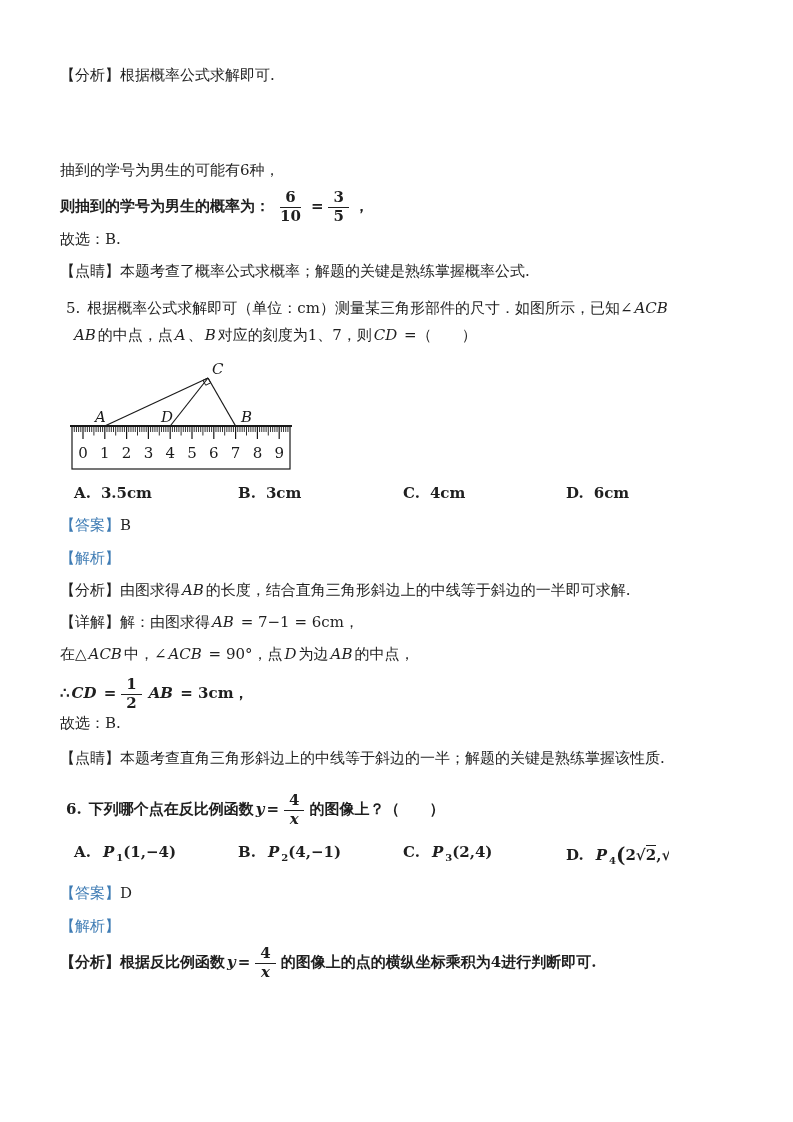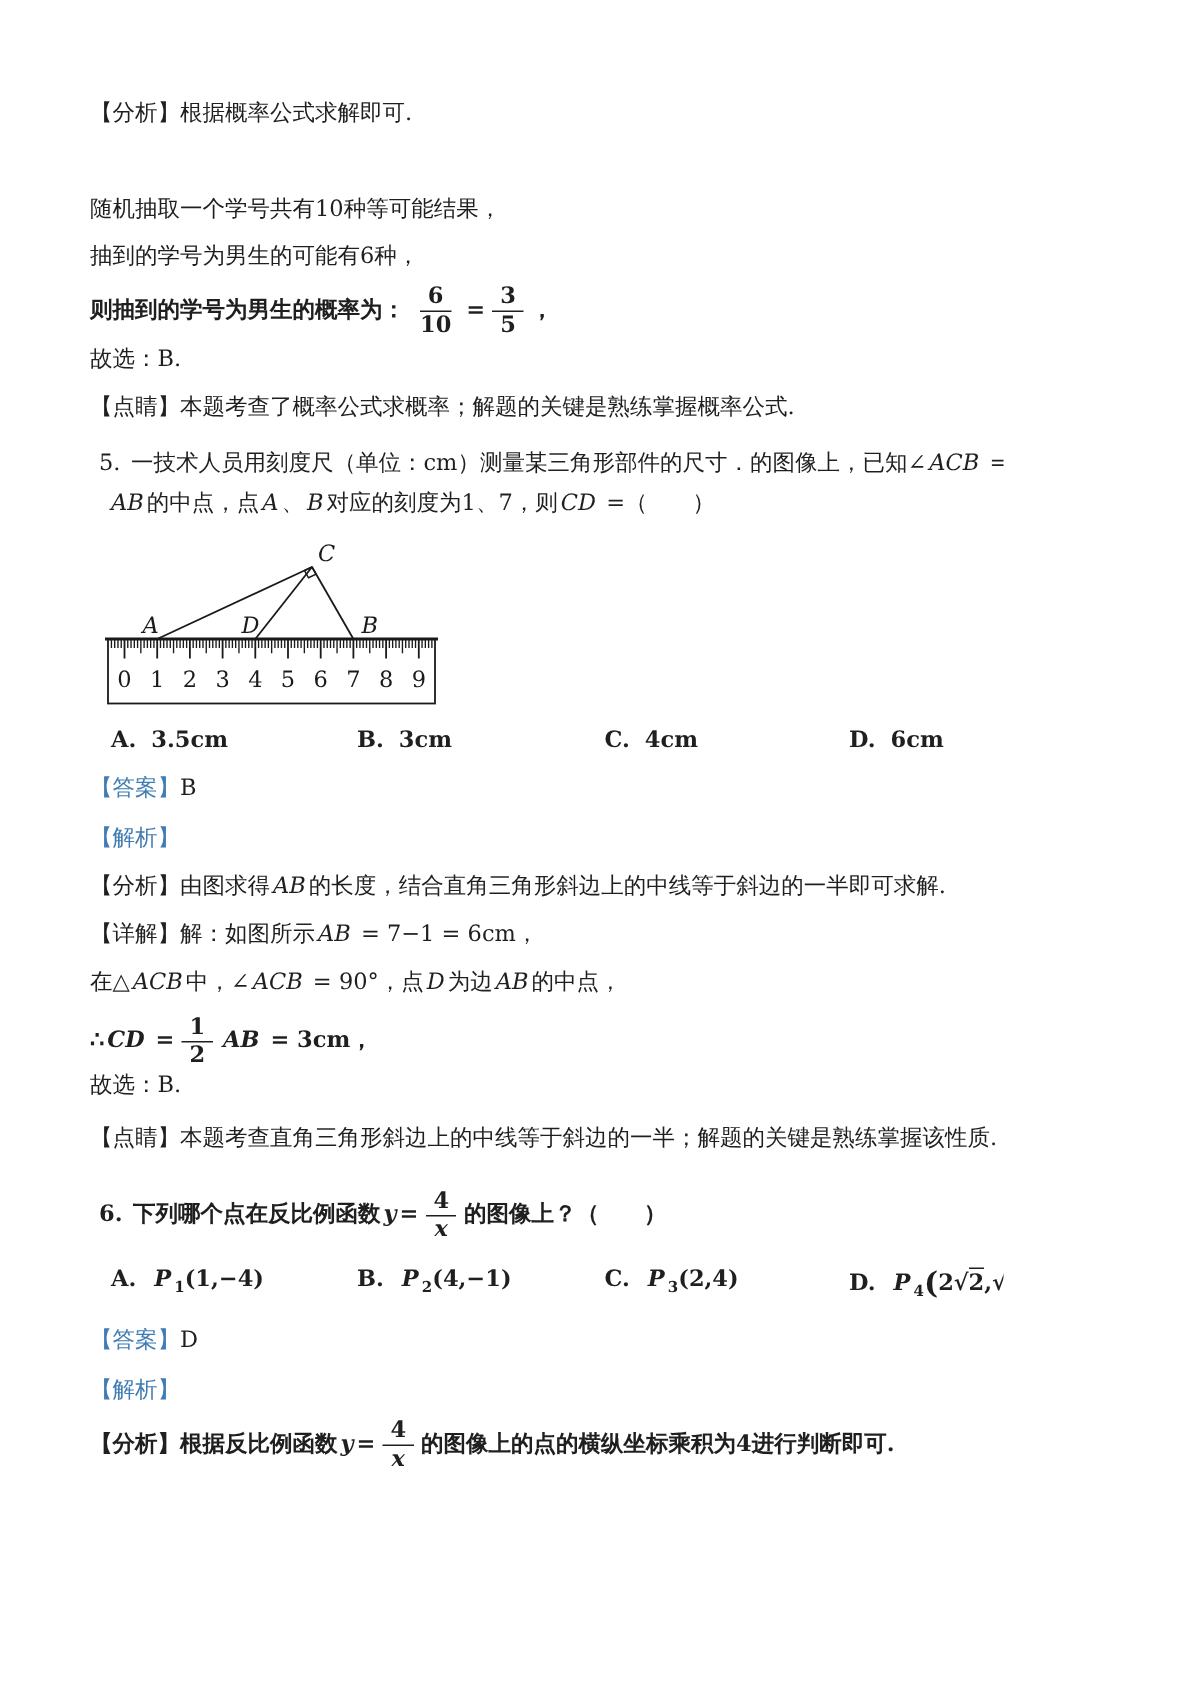--- a/index.html
+++ b/index.html
@@ -30,23 +30,20 @@
   svg text{user-select:none;}
 </style>
 </head>
 <body>
 
 <div class="page">
 
   <div class="line" style="top:66px">
     <span>【分析】</span><span>根据概率公式求解即可.</span>
   </div>
-  <div class="line" style="top:130px">
-    <span>随机抽取一个学号共有10种等可能结果，</span>
-  </div>
   <div class="line" style="top:161px">
     <span>抽到的学号为男生的可能有6种，</span>
   </div>
   <div class="line eqline" style="top:184px;height:46px">
     <span>则抽到的学号为男生的概率为：</span>
     <span class="frac">
       <span class="fnum">6</span>
       <span class="fden">10</span>
     </span>
     <span>=</span>
@@ -57,21 +54,21 @@
     <span>，</span>
   </div>
   <div class="line" style="top:230px">
     <span>故选：B.</span>
   </div>
   <div class="line" style="top:262px">
     <span>【点睛】本题考查了概率公式求概率；解题的关键是熟练掌握概率公式.</span>
   </div>
 
   <div class="line" style="top:299px;left:66px">
-    <span class="qnum">5.</span><span>一技术人员用刻度尺（单位：cm）测量某三角形部件的尺寸．的图像上，已知</span><span>∠</span><span class="m">ACB</span><span>&nbsp;=&nbsp;90°</span><span>，点</span><span class="m">D</span><span>为边</span>
+    <span class="qnum">5.</span><span>根据概率公式求解即可（单位：cm）测量某三角形部件的尺寸．如图所示，已知</span><span>∠</span><span class="m">ACB</span><span>&nbsp;=&nbsp;90°</span><span>，点</span><span class="m">D</span><span>为边</span>
   </div>
   <div class="line" style="top:326px;left:72px">
     <span class="m">AB</span><span>的中点，点</span><span class="m">A</span><span>、</span><span class="m">B</span><span>对应的刻度为1、7，则</span><span class="m">CD</span><span>&nbsp;=（　　）</span>
   </div>
 
   <svg id="fig" style="position:absolute;left:60px;top:356px" width="245" height="126" viewBox="60 356 245 126">
       <line x1="70" y1="426" x2="292" y2="426" stroke="#1a1a1a" stroke-width="2"></line>
       <rect x="72" y="426" width="218" height="43" fill="none" stroke="#1a1a1a" stroke-width="1.2"></rect>
       <line x1="74.28" y1="426" x2="74.28" y2="432" stroke="#1a1a1a" stroke-width="0.9"></line>
       <line x1="76.46" y1="426" x2="76.46" y2="432" stroke="#1a1a1a" stroke-width="0.9"></line>
@@ -203,21 +200,21 @@
     <span class="blue">【答案】</span><span>B</span>
   </div>
   <div class="line" style="top:549px">
     <span class="blue">【解析】</span>
   </div>
 
   <div class="line" style="top:581px">
     <span>【分析】由图求得</span><span class="m">AB</span><span>的长度，结合直角三角形斜边上的中线等于斜边的一半即可求解.</span>
   </div>
   <div class="line" style="top:613px">
-    <span>【详解】解：如图所示</span><span class="m">AB</span><span>&nbsp;=&nbsp;7−1&nbsp;=&nbsp;6cm，</span>
+    <span>【详解】解：由图求得</span><span class="m">AB</span><span>&nbsp;=&nbsp;7−1&nbsp;=&nbsp;6cm，</span>
   </div>
   <div class="line" style="top:645px">
     <span>在△</span><span class="m">ACB</span><span>中，∠</span><span class="m">ACB</span><span>&nbsp;=&nbsp;90°，点</span><span class="m">D</span><span>为边</span><span class="m">AB</span><span>的中点，</span>
   </div>
   <div class="line eqline" style="top:672px;height:44px">
     <span>∴</span>
     <span class="m">CD</span>
     <span>&nbsp;=</span>
     <span class="frac">
       <span class="fnum">1</span>

